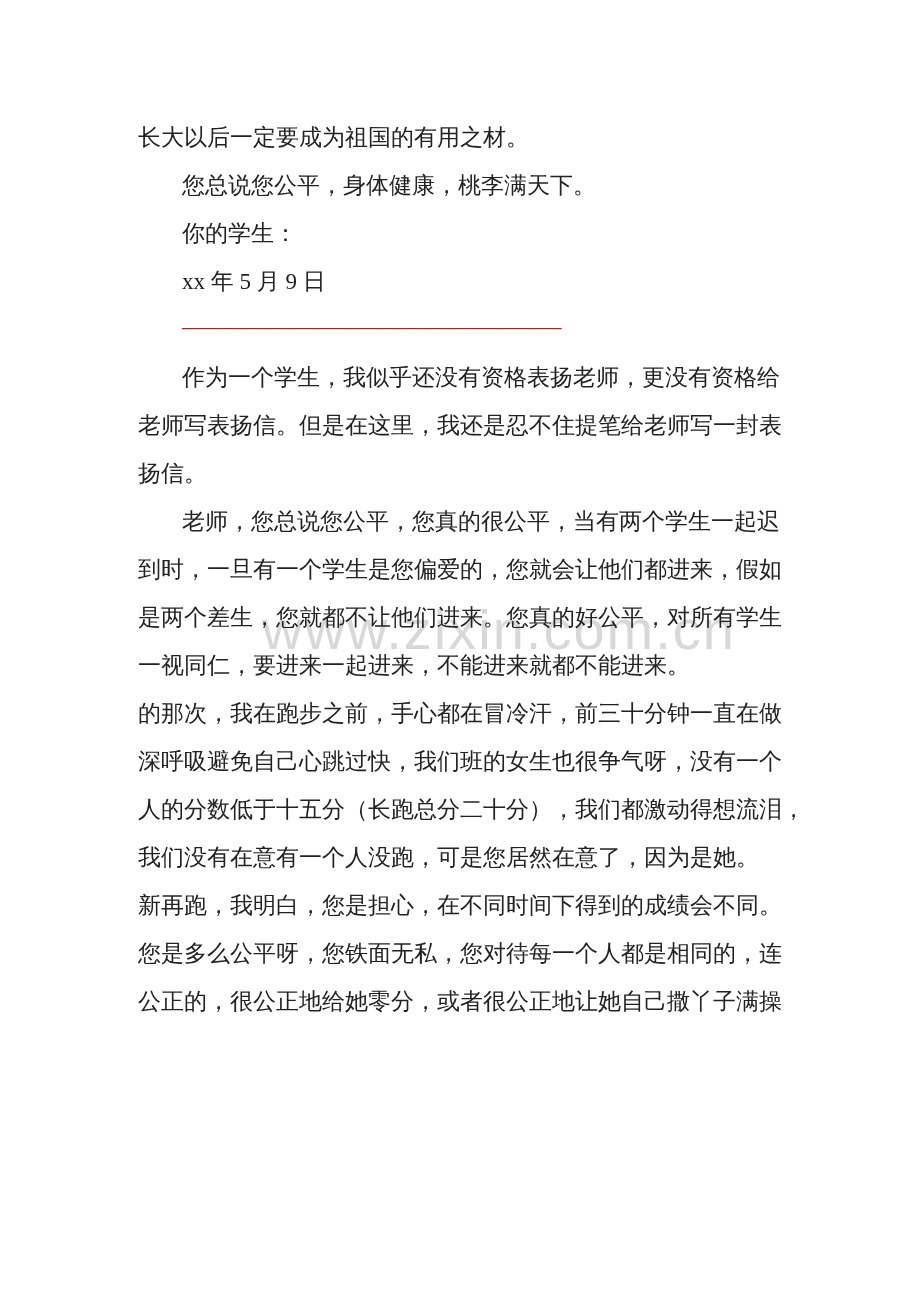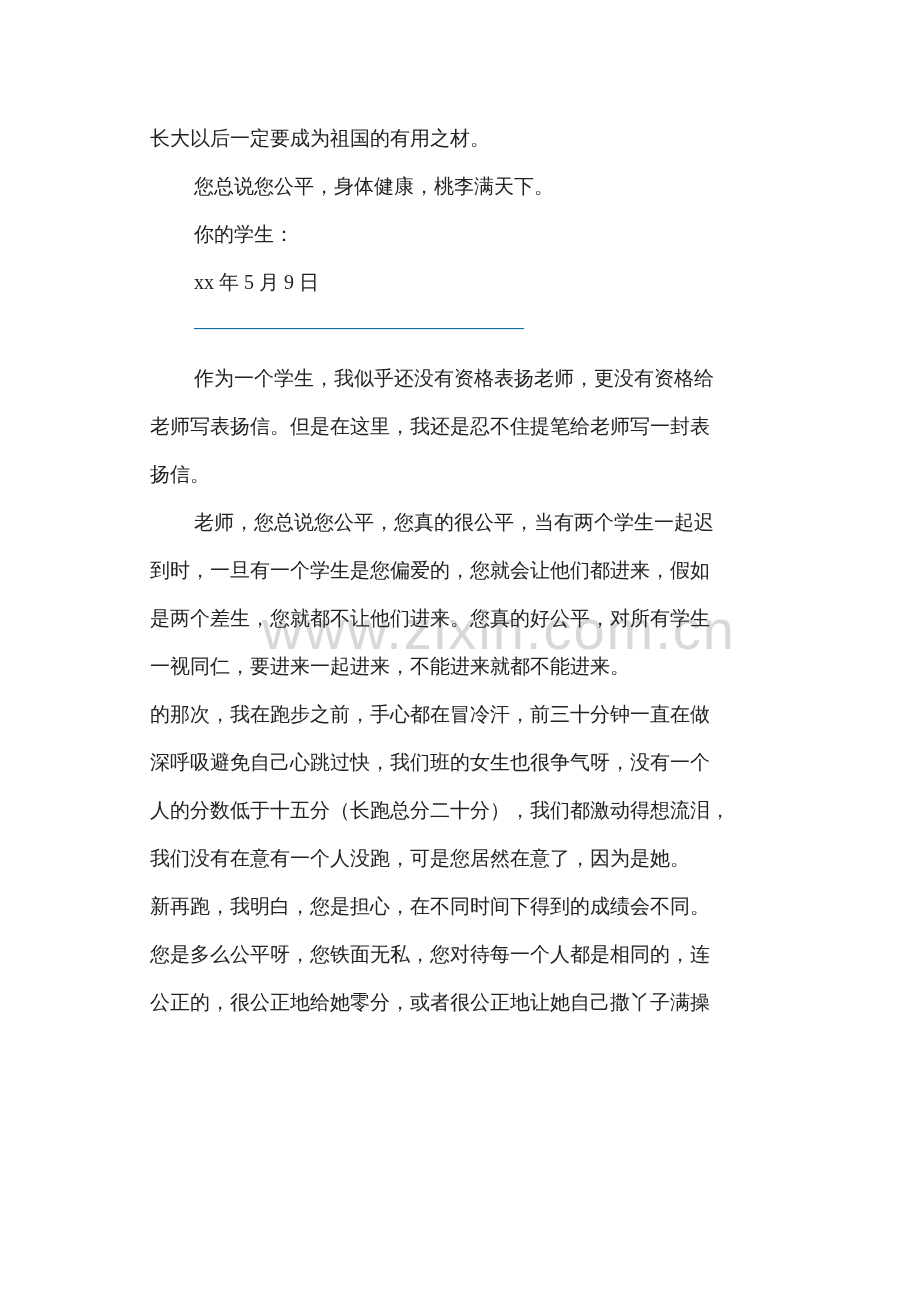--- a/index.html
+++ b/index.html
@@ -29,34 +29,33 @@
     user-select: none;
     margin-left: 32px;
   }
   .content {
     position: absolute;
     left: 138px;
     top: 114px;
     width: 660px;
     z-index: 1;
     color: #222222;
-    font-size: 20px;
-    margin-left: 12px;
+    font-size: 23px;
   }
   .line {
     height: 48px;
     line-height: 48px;
     white-space: pre;
   }
   .line.indent {
     padding-left: 44px;
   }
   .line.separator {
     transform: translateY(-11px);
-    color: #0369a1;
+    color: #b91c1c;
   }
 </style>
 </head>
 <body>
 
 <div class="page">
   <div class="watermark">www.zixin.com.cn</div>
   <div class="content" id="doc-body">
       <div class="line">长大以后一定要成为祖国的有用之材。</div>
       <div class="line indent">您总说您公平，身体健康，桃李满天下。</div>

